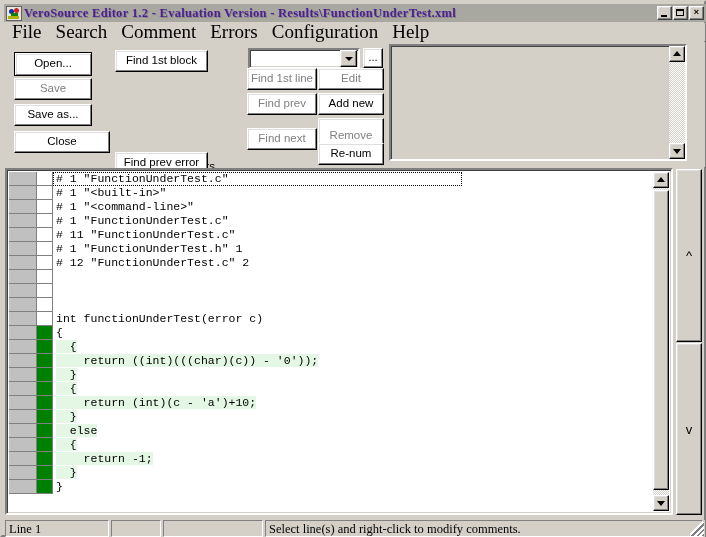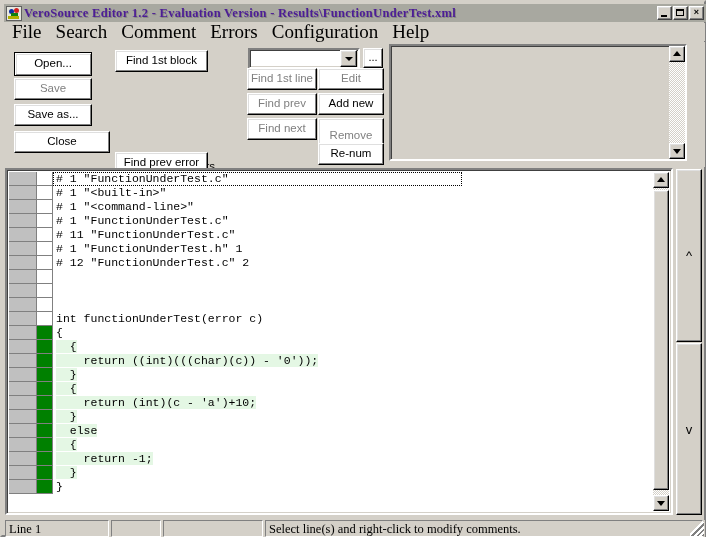--- a/index.html
+++ b/index.html
@@ -471,21 +471,21 @@
       <div class="btn" style="left:110px; top:135px; width:93px; height:22px;">Find next error</div>
 
       <div class="combo" style="left:243px; top:6px; width:112px; height:21px;">
         <span class="cval"></span>
         <span class="carrow"></span>
       </div>
       <div class="btn" style="left:358px; top:6px; width:20px; height:20px; font-size:11px;">...</div>
 
       <div class="btn disabled" style="left:242px; top:26px; width:70px; height:22px;">Find 1st line</div>
       <div class="btn disabled" style="left:242px; top:51px; width:70px; height:22px;">Find prev</div>
-      <div class="btn disabled" style="left:242px; top:76px; width:70px; height:22px;">Find next</div>
+      <div class="btn disabled" style="left:242px; top:86px; width:70px; height:22px;">Find next</div>
 
       <div class="btn disabled" style="left:313px; top:26px; width:66px; height:22px;">Edit</div>
       <div class="btn" style="left:313px; top:51px; width:66px; height:22px;">Add new</div>
       <div class="btn disabled" style="left:313px; top:76px; width:66px; height:36px;">Remove</div>
       <div class="btn" style="left:313px; top:101px; width:66px; height:22px;">Re-num</div>
 
       <div class="msgbox" style="left:384px; top:2px; width:298px; height:117px;">
         <div style="position:absolute; left:2px; top:2px; right:18px; bottom:2px; font-family:'Liberation Mono',monospace; font-size:11px; white-space:pre; color:#000;"></div>
         <div class="sb" style="right:0px; top:0px; bottom:0px;">
           <div class="sb-track" style="top:16px; bottom:16px;"></div>

